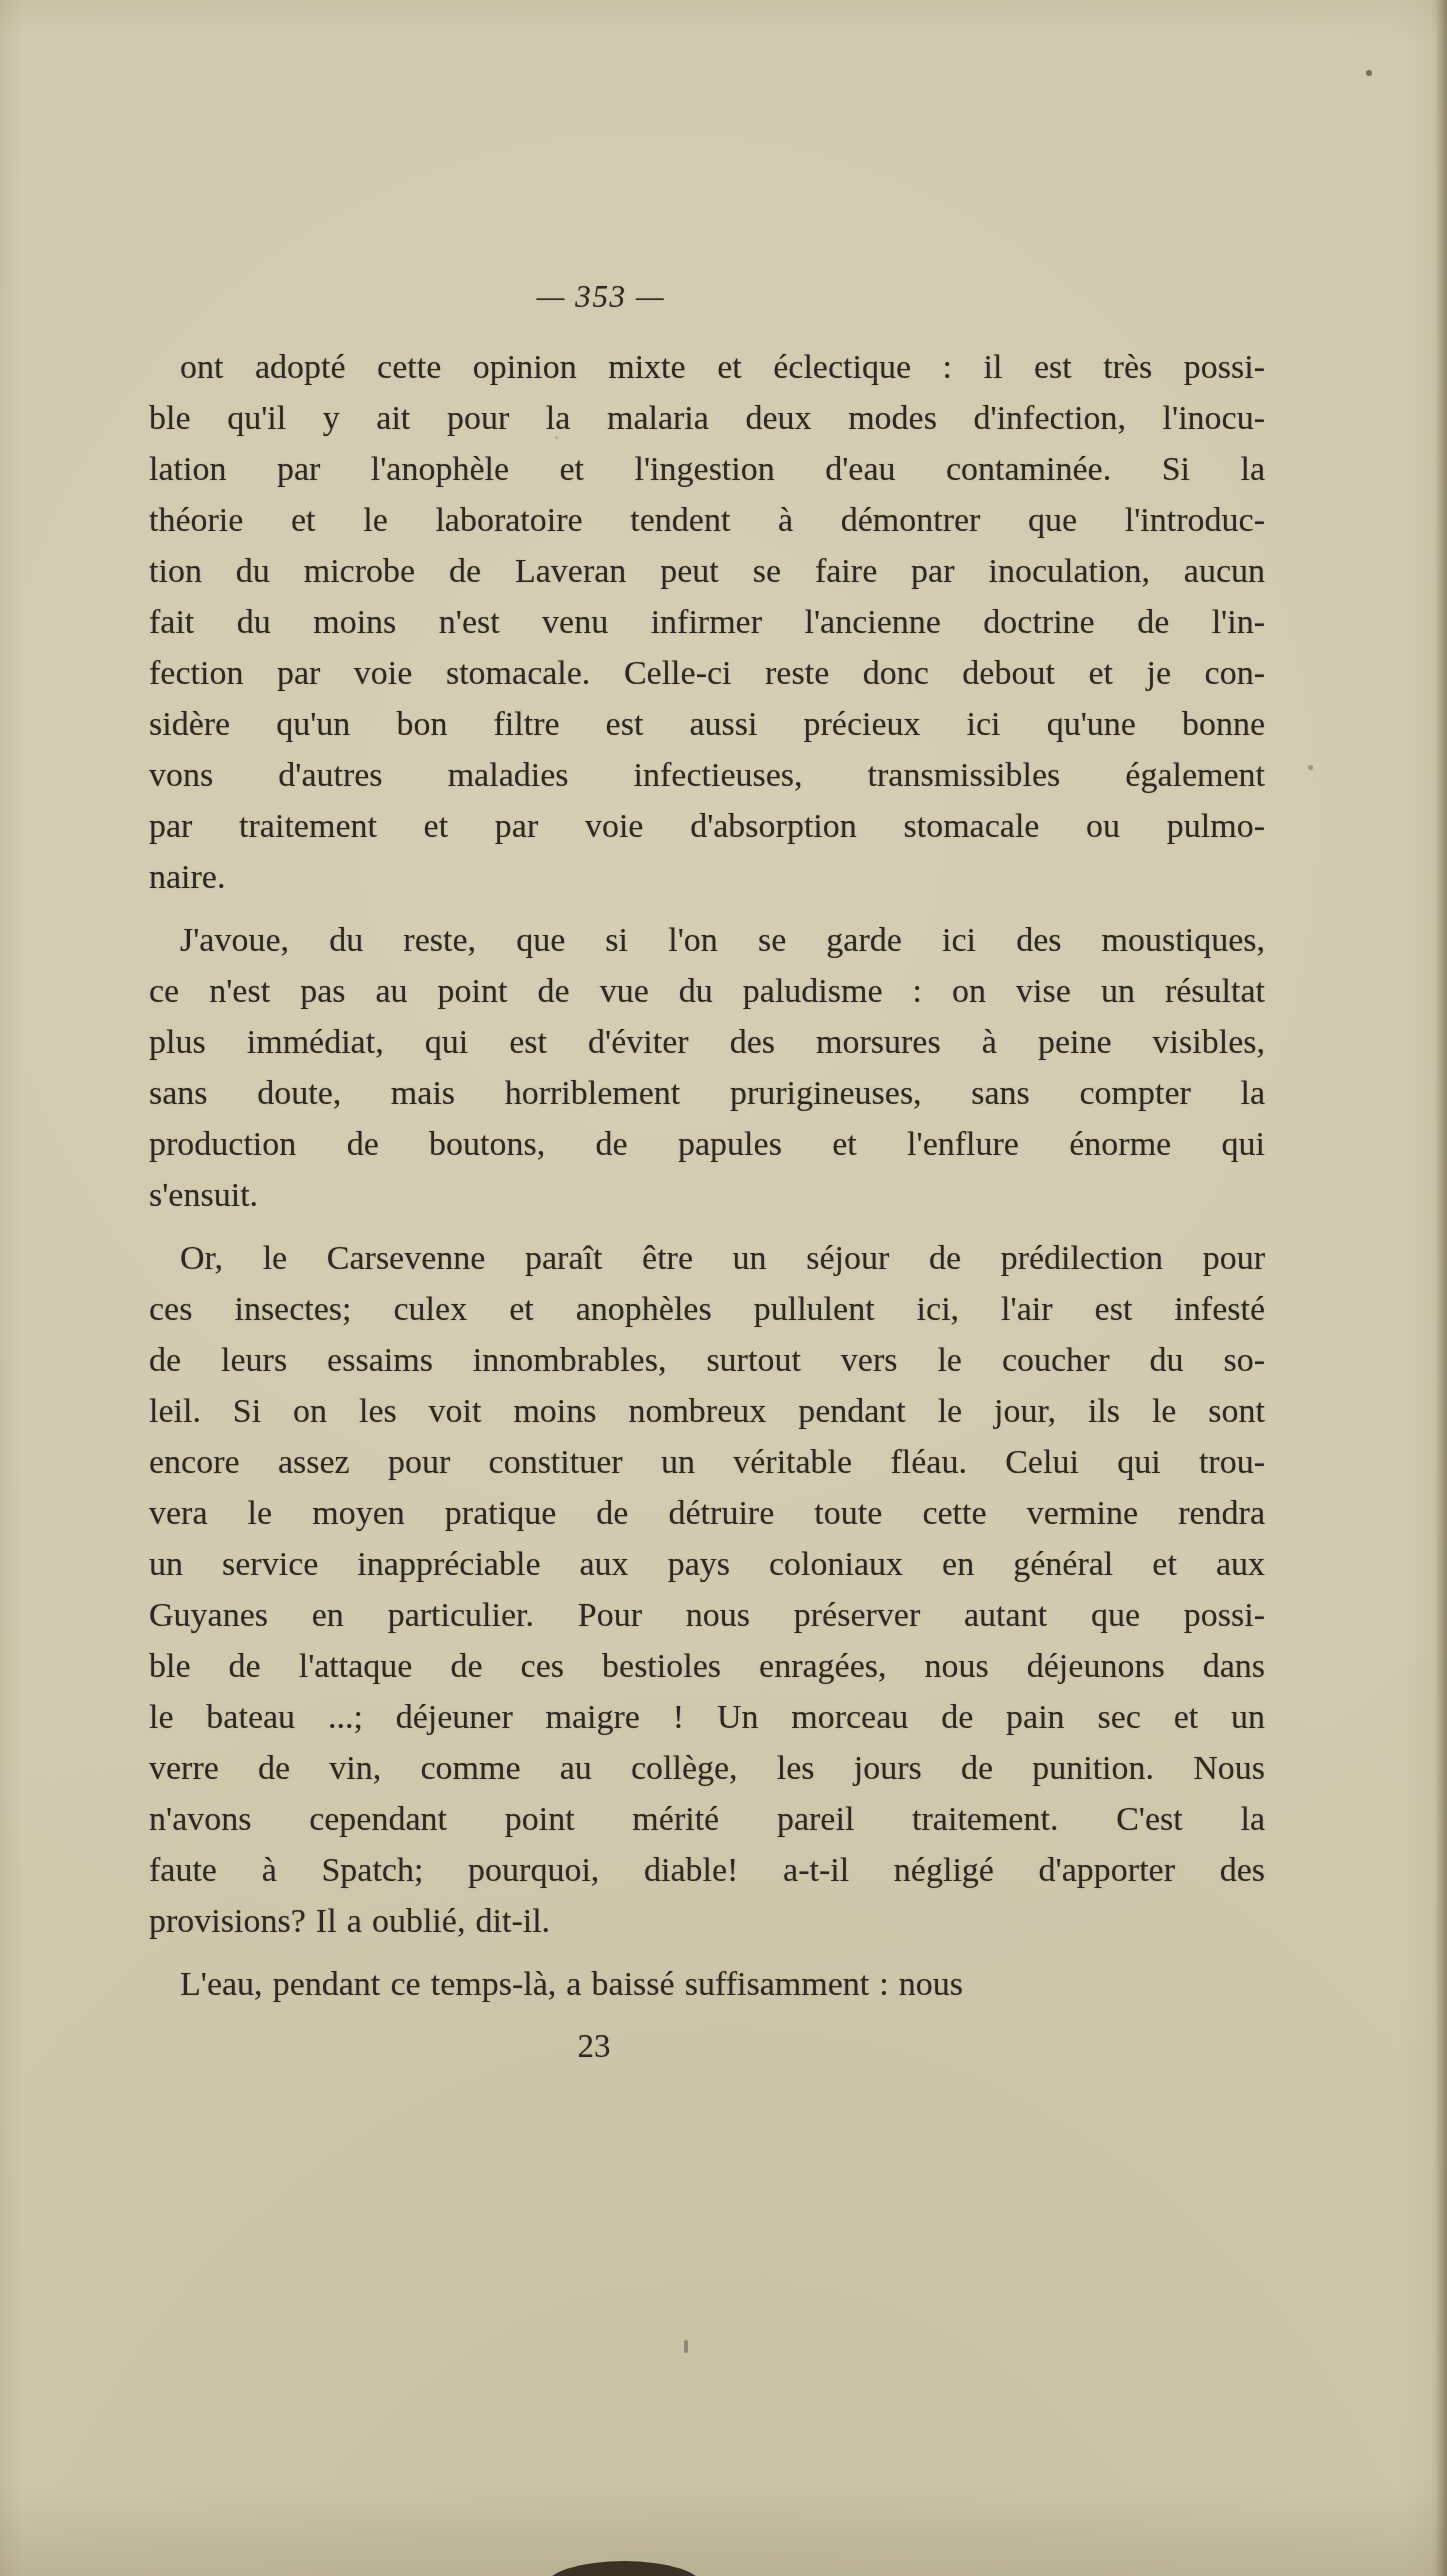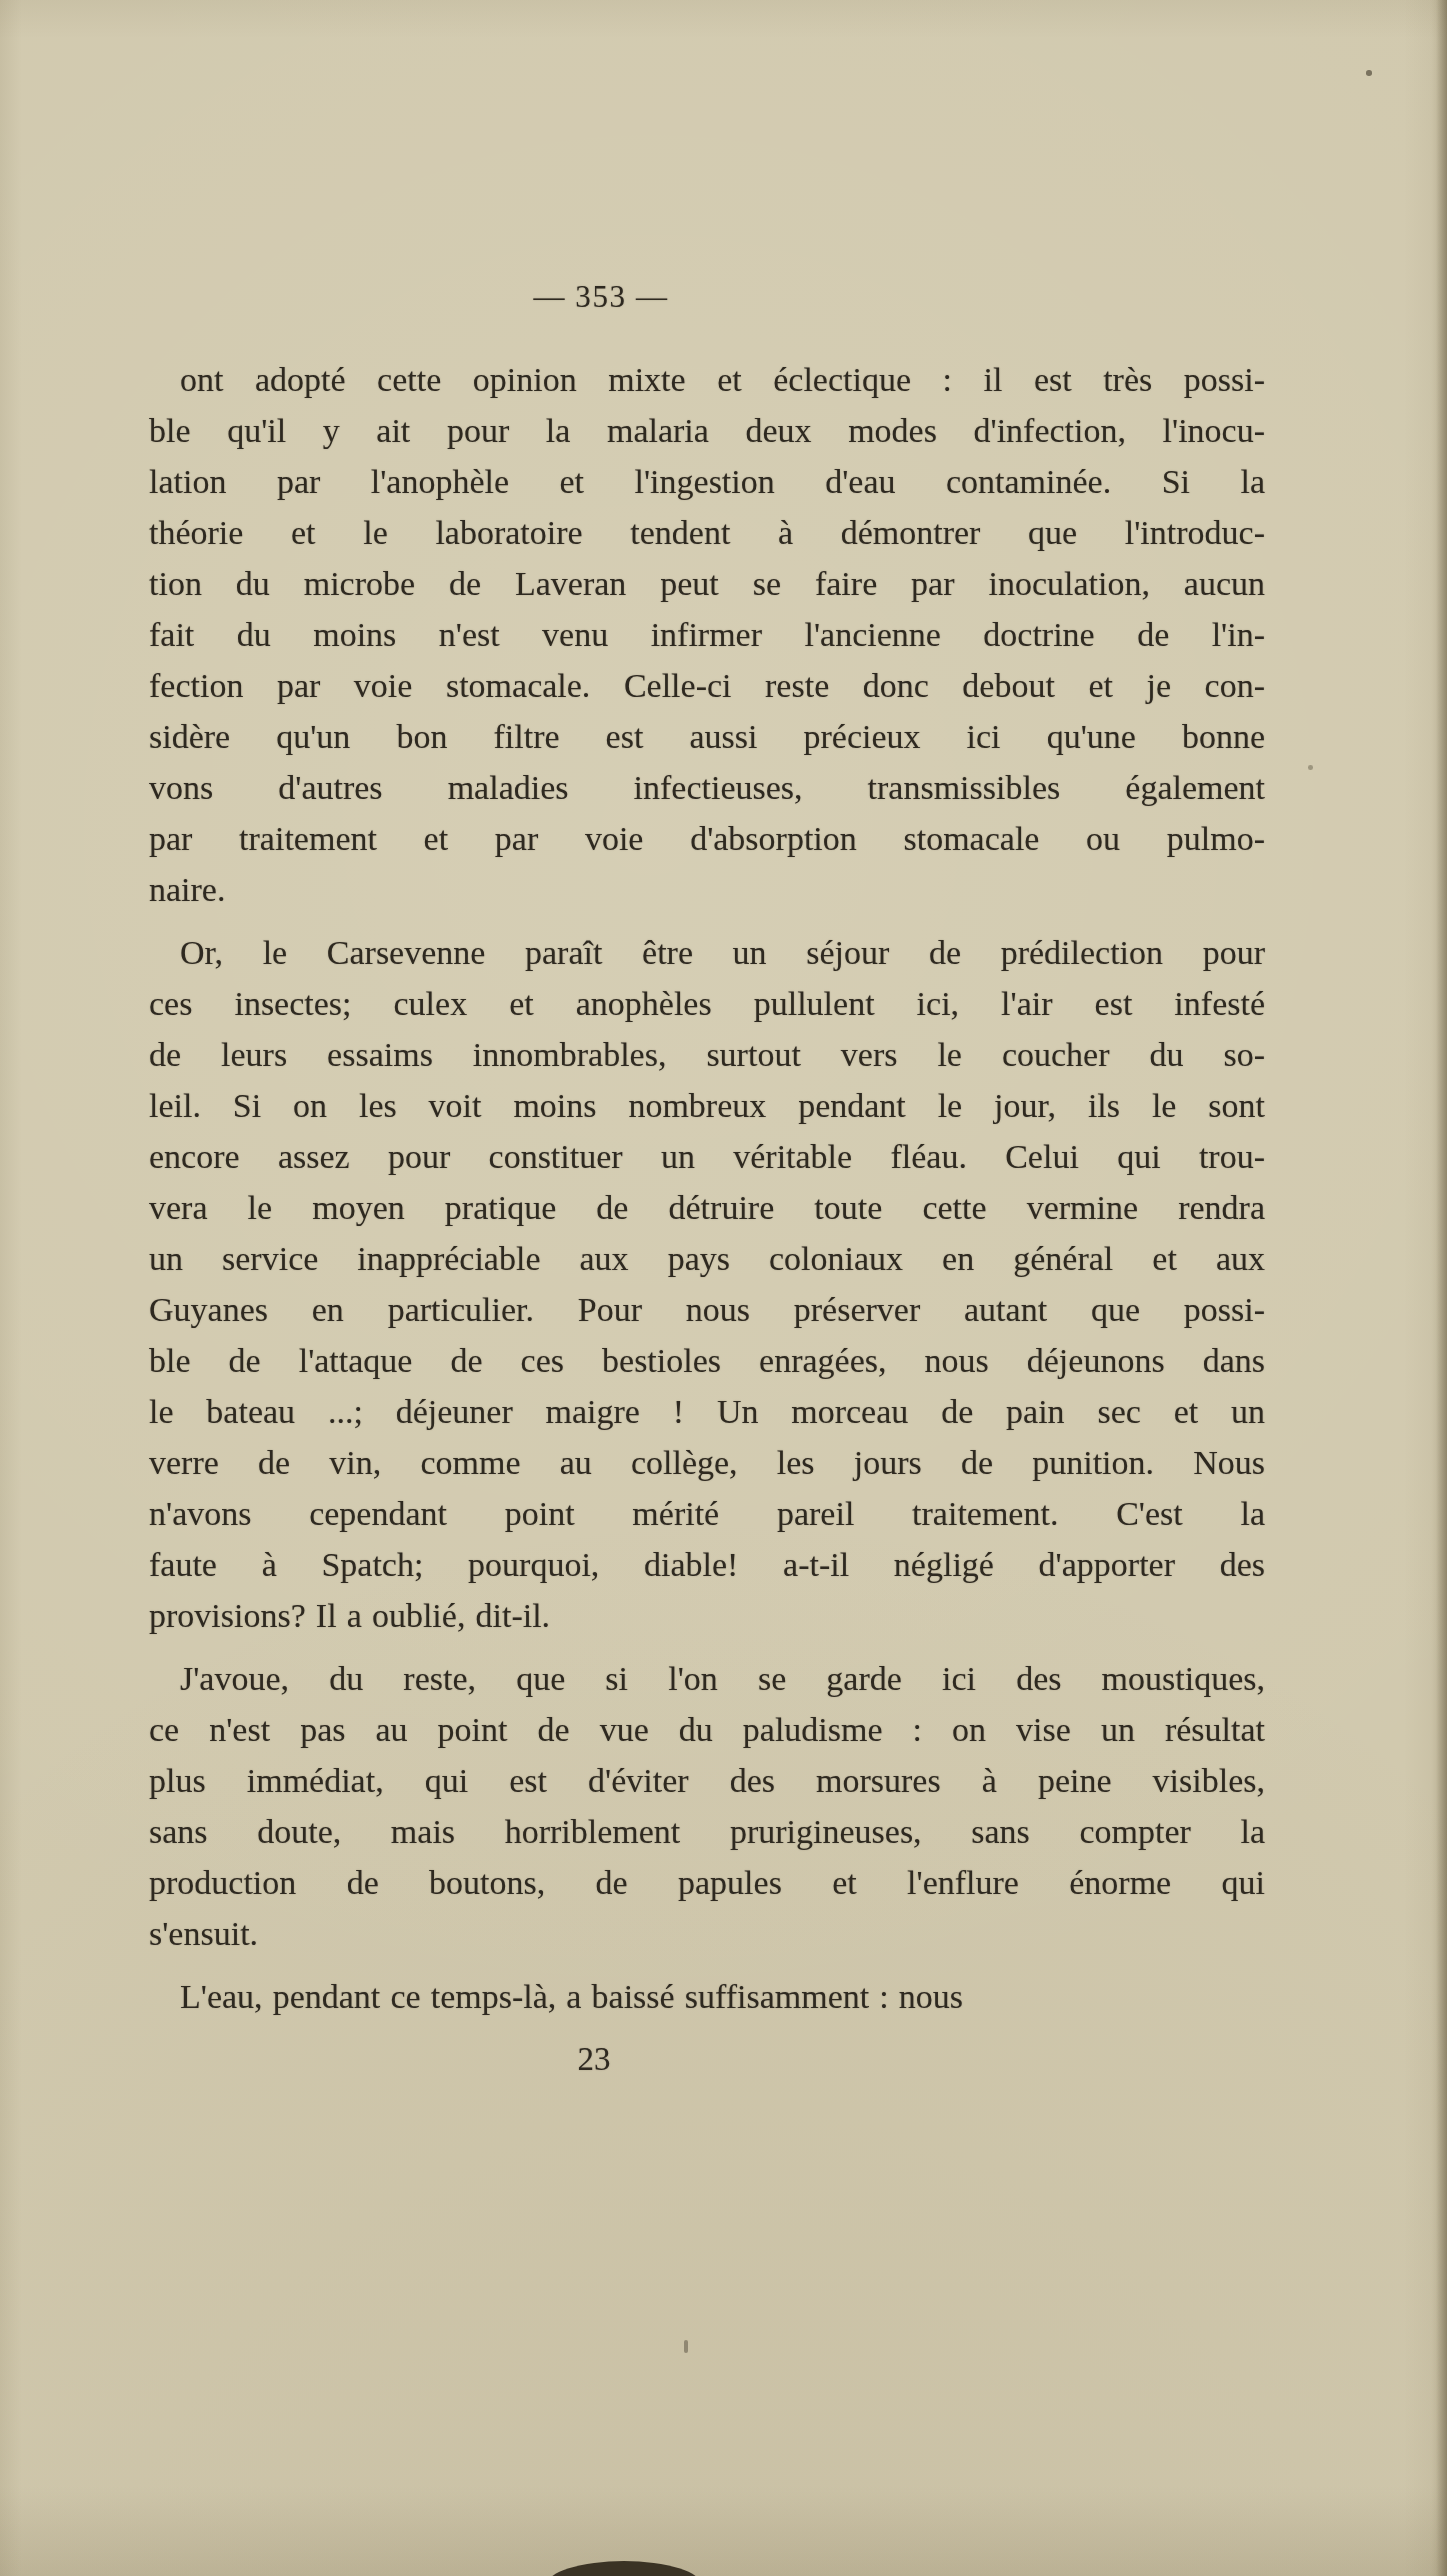--- a/index.html
+++ b/index.html
@@ -29,22 +29,23 @@
     top: 271px;
     width: 1140px;
   }
   .running-head {
     position: relative;
     left: -106px;
     text-align: center;
     font-size: 31px;
     line-height: 51px;
     letter-spacing: 1.6px;
-    margin-bottom: 32px;
+    margin-bottom: 19px;
     text-shadow: 0 0 1.6px rgba(46, 41, 32, 0.30);
+    font-style: italic;
   }
   .paragraph { margin: 12px; }
   .line {
     font-size: 34px;
     line-height: 51px;
     text-align: justify;
     text-align-last: justify;
     word-spacing: 1.6px;
     white-space: nowrap;
     text-shadow: 0 0 1.6px rgba(46, 41, 32, 0.28);
@@ -106,42 +107,42 @@
           <div class="line">théorie et le laboratoire tendent à démontrer que l'introduc-</div>
           <div class="line">tion du microbe de Laveran peut se faire par inoculation, aucun</div>
           <div class="line">fait du moins n'est venu infirmer l'ancienne doctrine de l'in-</div>
           <div class="line">fection par voie stomacale. Celle-ci reste donc debout et je con-</div>
           <div class="line">sidère qu'un bon filtre est aussi précieux ici qu'une bonne</div>
           <div class="line">vons d'autres maladies infectieuses, transmissibles également</div>
           <div class="line">par traitement et par voie d'absorption stomacale ou pulmo-</div>
           <div class="line last">naire.</div>
         </div>
         <div class="paragraph">
+          <div class="line first">J'avoue, du reste, que si l'on se garde ici des moustiques,</div>
+          <div class="line">ce n'est pas au point de vue du paludisme : on vise un résultat</div>
+          <div class="line">plus immédiat, qui est d'éviter des morsures à peine visibles,</div>
+          <div class="line">sans doute, mais horriblement prurigineuses, sans compter la</div>
+          <div class="line">production de boutons, de papules et l'enflure énorme qui</div>
+          <div class="line last">s'ensuit.</div>
+        </div>
+        <div class="paragraph">
           <div class="line first">Or, le Carsevenne paraît être un séjour de prédilection pour</div>
           <div class="line">ces insectes; culex et anophèles pullulent ici, l'air est infesté</div>
           <div class="line">de leurs essaims innombrables, surtout vers le coucher du so-</div>
           <div class="line">leil. Si on les voit moins nombreux pendant le jour, ils le sont</div>
           <div class="line">encore assez pour constituer un véritable fléau. Celui qui trou-</div>
           <div class="line">vera le moyen pratique de détruire toute cette vermine rendra</div>
           <div class="line">un service inappréciable aux pays coloniaux en général et aux</div>
           <div class="line">Guyanes en particulier. Pour nous préserver autant que possi-</div>
           <div class="line">ble de l'attaque de ces bestioles enragées, nous déjeunons dans</div>
           <div class="line">le bateau ...; déjeuner maigre ! Un morceau de pain sec et un</div>
           <div class="line">verre de vin, comme au collège, les jours de punition. Nous</div>
           <div class="line">n'avons cependant point mérité pareil traitement. C'est la</div>
           <div class="line">faute à Spatch; pourquoi, diable! a-t-il négligé d'apporter des</div>
           <div class="line last">provisions? Il a oublié, dit-il.</div>
-        </div>
-        <div class="paragraph">
-          <div class="line first">J'avoue, du reste, que si l'on se garde ici des moustiques,</div>
-          <div class="line">ce n'est pas au point de vue du paludisme : on vise un résultat</div>
-          <div class="line">plus immédiat, qui est d'éviter des morsures à peine visibles,</div>
-          <div class="line">sans doute, mais horriblement prurigineuses, sans compter la</div>
-          <div class="line">production de boutons, de papules et l'enflure énorme qui</div>
-          <div class="line last">s'ensuit.</div>
         </div>
         <div class="paragraph">
           <div class="line first last">L'eau, pendant ce temps-là, a baissé suffisamment : nous</div>
         </div>
       </div>
 
     <div class="signature-number">23</div>
   </div>
 
   <div class="speck speck-1"></div>

